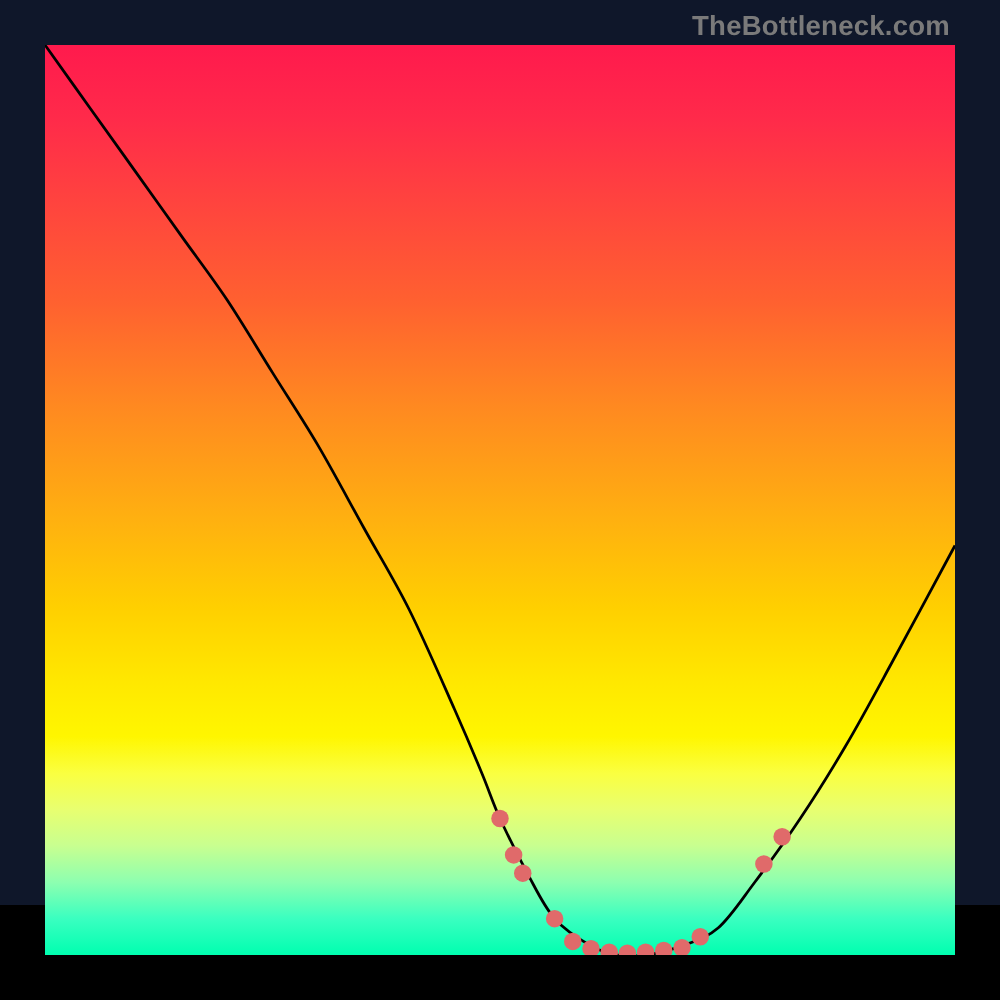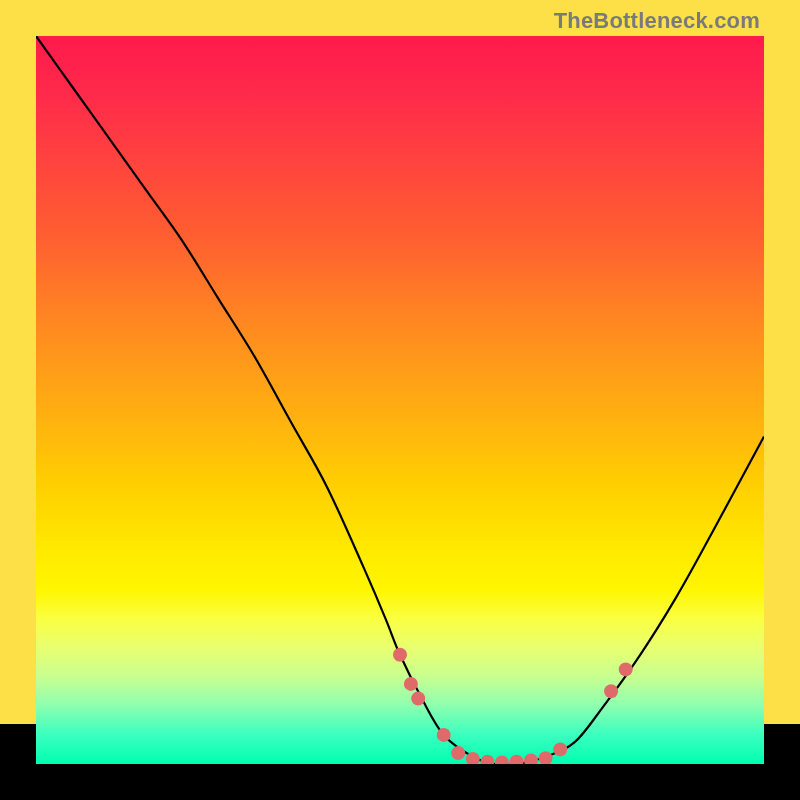--- a/index.html
+++ b/index.html
@@ -1,21 +1,21 @@
 <!DOCTYPE html>
 <html><head>
 <meta charset="utf-8">
 <style>
   * { margin: 0; padding: 0; box-sizing: border-box; }
   html, body { width: 800px; height: 800px; overflow: hidden; background: #000; }
   .stage {
     position: relative;
     width: 800px;
     height: 724px;
-    background: #fde047;
+    background: #0f172a;
   }
   .plot {
     position: absolute;
     left: 36px;
     top: 36px;
     width: 728px;
     height: 728px;
     background: linear-gradient(to bottom,
       #ff1a4d 0%,
       #ff2a4a 8%,

